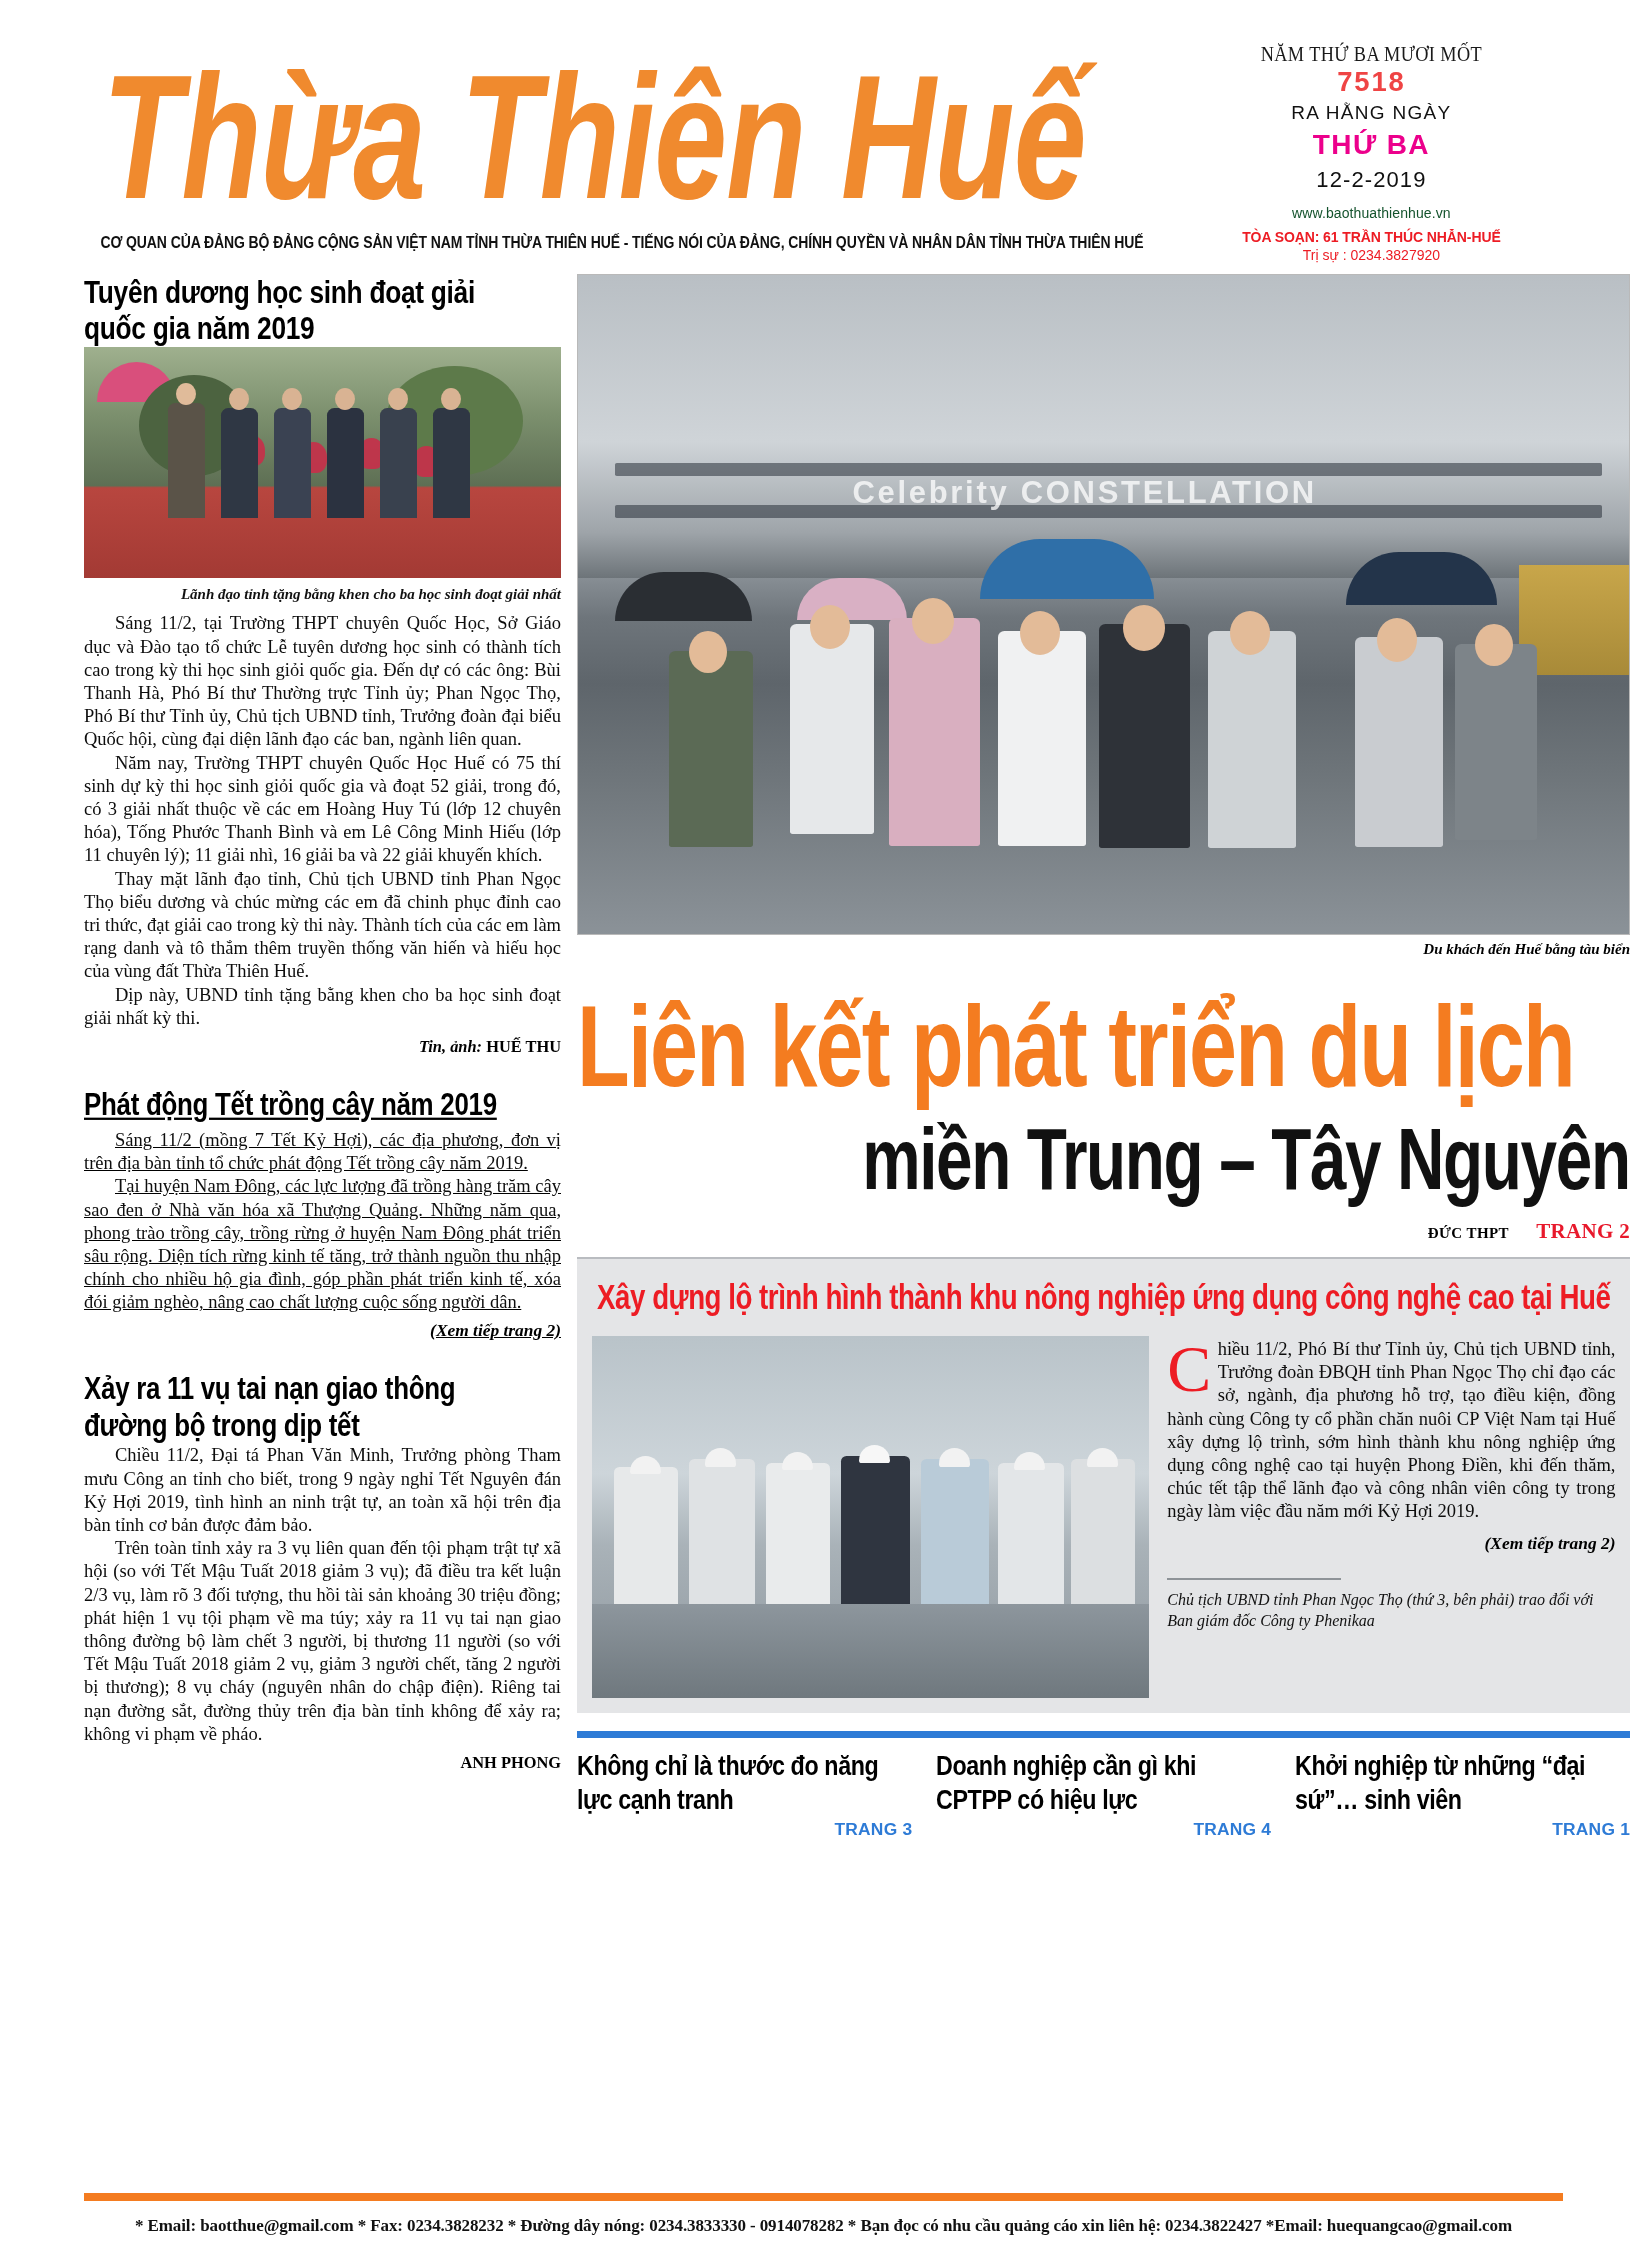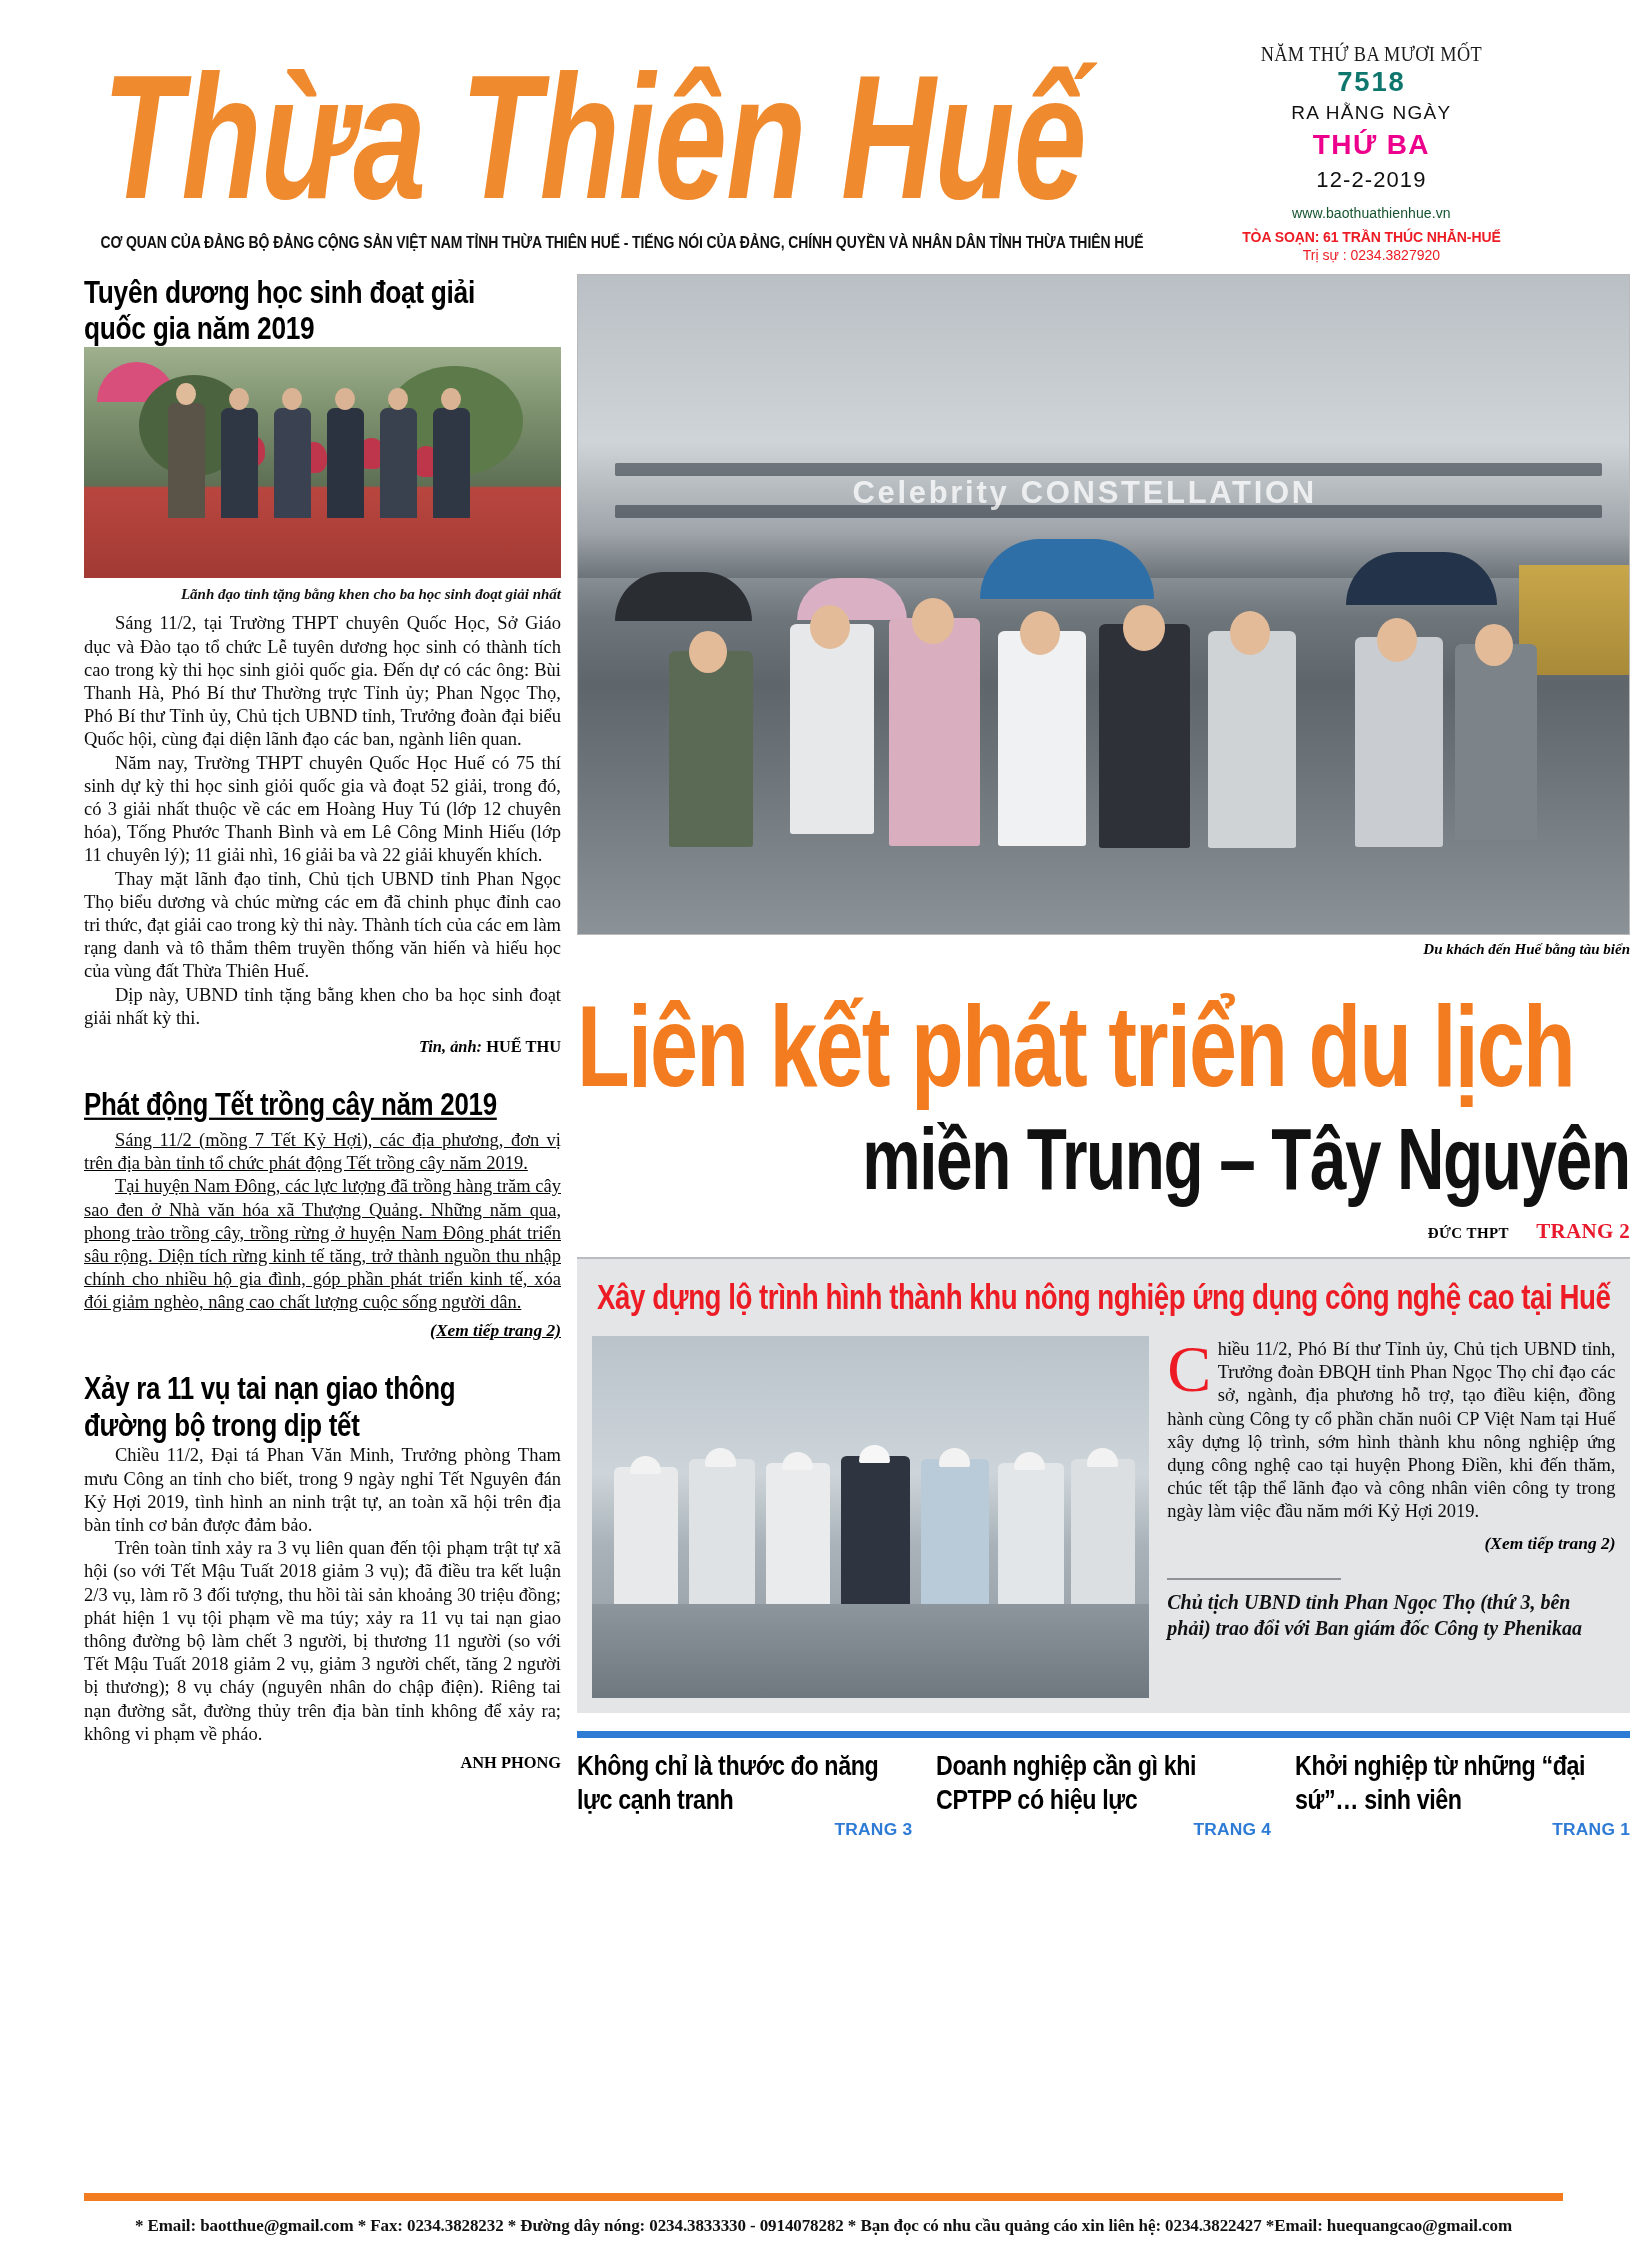--- a/index.html
+++ b/index.html
@@ -48,21 +48,21 @@
   }
   .mr-year {
     font-family: "Liberation Serif", serif;
     font-size: 18.3px; color: #1a1a1a;
     letter-spacing: 0.4px;
     transform: scaleY(1.1);
   }
   .mr-num {
     font-family: "Liberation Sans", sans-serif;
     font-weight: bold; font-size: 27.4px;
-    color: #0f766e; letter-spacing: 1.8px;
+    color: #ef4444; letter-spacing: 1.8px;
     margin-top: 0.9px;
   }
   .mr-daily {
     font-family: "Liberation Sans", sans-serif;
     font-size: 19px; color: #111;
     letter-spacing: 1.3px; margin-top: 3.7px;
   }
   .mr-day {
     font-family: "Liberation Sans", sans-serif;
     font-weight: bold; font-size: 28px;
@@ -228,22 +228,22 @@
     padding: 3.7px 6.4px 0 0; font-family: "Liberation Serif", serif;
   }
   .panel-cont {
     font-family: "Liberation Serif", serif;
     font-style: italic; font-weight: bold;
     font-size: 17.4px; text-align: right; margin-top: 9.1px;
   }
   .panel-rule { width: 174px; height: 1.8px; background: #8e9398; margin: 24px 0 9.1px 0; }
   .panel-cap {
     font-family: "Liberation Serif", serif;
-    font-style: italic; font-weight: bold;
-    font-size: 20px; line-height: 1.32; color: #111;
+    font-style: italic; font-weight: normal;
+    font-size: 16px; line-height: 1.32; color: #111;
   }
 
   
   .teasers { margin-top: 18.3px; }
   .teaser-rule { height: 6.4px; background: #2E7BD6; }
   .teaser-row { display: flex; margin-top: 11px; }
   .teaser { flex: 1; padding-right: 24px; }
   .teaser-ttl {
     font-family: "Liberation Sans", sans-serif;
     font-weight: bold; font-size: 24px; line-height: 1.2;

